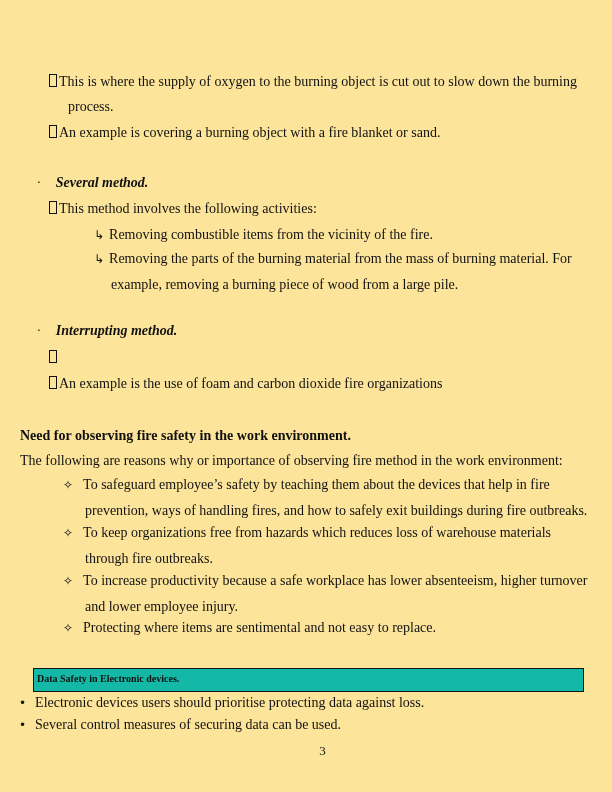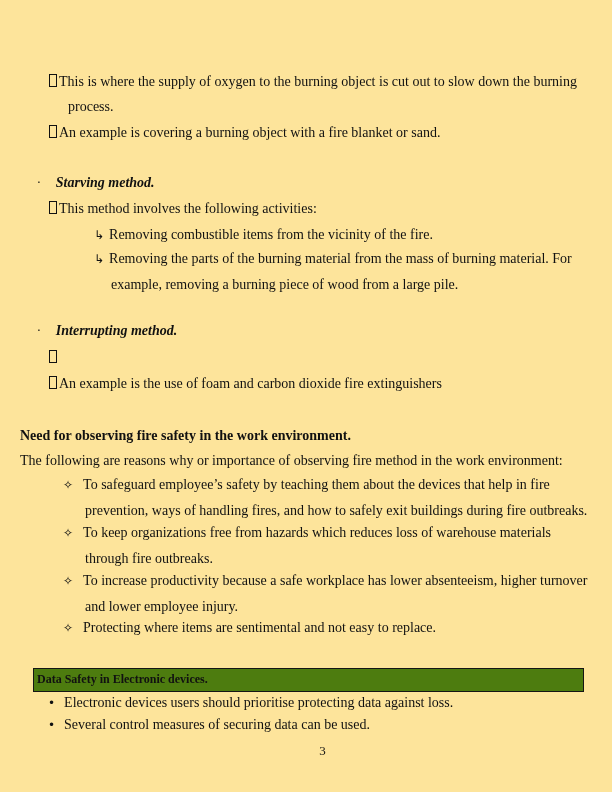--- a/index.html
+++ b/index.html
@@ -36,41 +36,41 @@
   .hook { padding-left: 111px; text-indent: -17px; }
   .hook .glyph { margin-right: 5px; }
   
   .diamond { padding-left: 85px; text-indent: -22px; }
   .diamond .glyph { margin-right: 10px; }
   
   .mdot { padding-left: 57px; text-indent: -20px; }
   .mdot .glyph { margin-right: 15px; }
   .title { font-weight: bold; font-style: italic; }
   
-  .rdot { padding-left: 63px; text-indent: -15px; }
+  .rdot { padding-left: 34px; text-indent: -15px; }
   .rdot .glyph { margin-right: 9px; }
   
   .plain { padding-left: 20px; }
   .h-bold { font-weight: bold; }
   .glyph {
     font-family: "DejaVu Sans", sans-serif;
     font-size: 12px;
     font-style: normal;
     font-weight: normal;
   }
   .heading-box {
     position: absolute;
     left: 33px;
     width: 551px;
     height: 24px;
     box-sizing: border-box;
-    background: #4d7c0f;
+    background: #14b8a6;
     border: 1.5px solid #151515;
     padding-left: 3px;
-    font-size: 12px;
+    font-size: 10px;
     line-height: 20px;
     font-weight: bold;
   }
   .footer {
     position: absolute;
     left: 290px;
     width: 65px;
     text-align: center;
     font-size: 13px;
     line-height: 25px;
@@ -82,40 +82,40 @@
 <div class="page">
 
   <div class="p square" style="top:69px">
     <span class="sq"></span><span>This is where the supply of oxygen to the burning object is cut out to slow down the burning process.</span>
   </div>
   <div class="p square" style="top:120px">
     <span class="sq"></span><span>An example is covering a burning object with a fire blanket or sand.</span>
   </div>
 
   <div class="p mdot" style="top:170px">
-    <span class="glyph">·</span><span class="title">Starving method.</span>
+    <span class="glyph">·</span><span class="title">Several method.</span>
   </div>
   <div class="p square" style="top:196px">
     <span class="sq"></span><span>This method involves the following activities:</span>
   </div>
   <div class="p hook" style="top:222px">
     <span class="glyph">↳</span><span>Removing combustible items from the vicinity of the fire.</span>
   </div>
   <div class="p hook" style="top:246px">
     <span class="glyph">↳</span><span>Removing the parts of the burning material from the mass of burning material. For example, removing a burning piece of wood from a large pile.</span>
   </div>
 
   <div class="p mdot" style="top:318px">
     <span class="glyph">·</span><span class="title">Interrupting method.</span>
   </div>
   <div class="p square" style="top:345px">
     <span class="sq"></span>
   </div>
   <div class="p square" style="top:371px">
-    <span class="sq"></span><span>An example is the use of foam and carbon dioxide fire extinguishers</span>
+    <span class="sq"></span><span>An example is the use of foam and carbon dioxide fire organizations</span>
   </div>
 
   <div class="p plain h-bold" style="top:423px">
     <span>Need for observing fire safety in the work environment.</span>
   </div>
   <div class="p plain" style="top:448px">
     <span>The following are reasons why or importance of observing fire method in the work environment:</span>
   </div>
   <div class="p diamond" style="top:472px">
     <span class="glyph">✧</span><span>To safeguard employee’s safety by teaching them about the devices that help in fire prevention, ways of handling fires, and how to safely exit buildings during fire outbreaks.</span>

